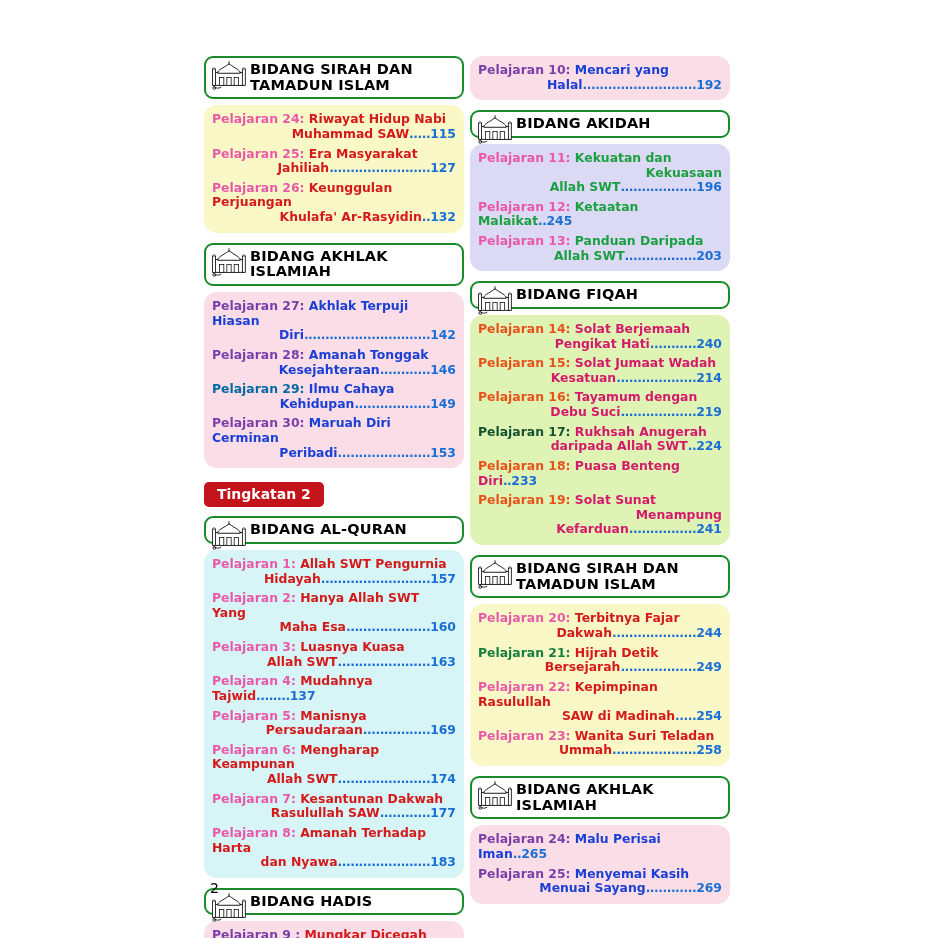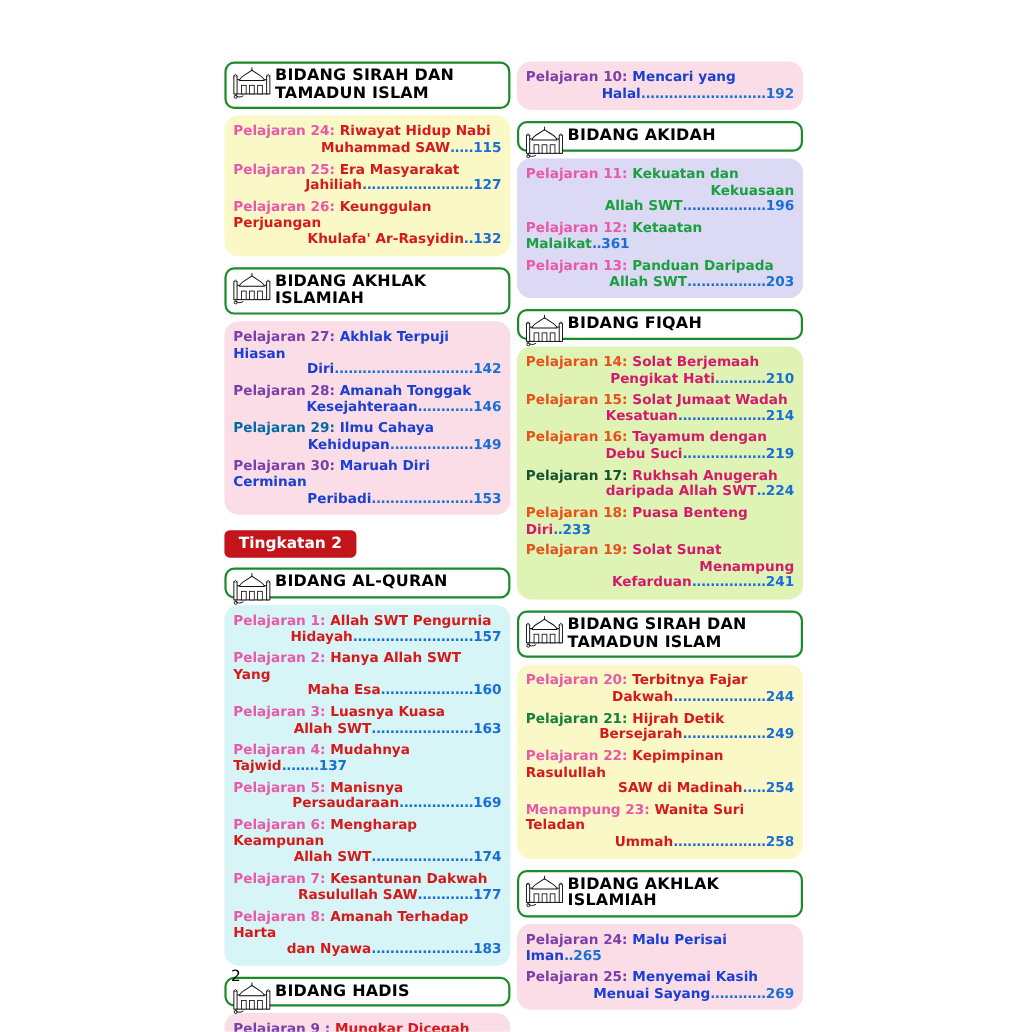--- a/index.html
+++ b/index.html
@@ -237,21 +237,21 @@
               <rect x="11" y="20" width="5" height="9" fill="#ffffff" stroke="#111" stroke-width="0.9"></rect>
               <rect x="19.5" y="20" width="5" height="9" fill="#ffffff" stroke="#111" stroke-width="0.9"></rect>
               <rect x="28" y="20" width="5" height="9" fill="#ffffff" stroke="#111" stroke-width="0.9"></rect>
               <path d="M4 30 q4 4 9 1" fill="none" stroke="#111" stroke-width="1"></path>
               <circle cx="5" cy="32" r="1.6" fill="none" stroke="#111" stroke-width="1"></circle>
             </svg></span>
           <div class="banner-title">BIDANG AKIDAH</div>
         </div>
         <div class="block bg-purple">
           <div class="entry"><span class="lesson-label" style="color:#e85aa8">Pelajaran 11:</span> <span class="lesson-title" style="color:#1aa040">Kekuatan dan</span><span class="line2" style="color:#1aa040">Kekuasaan</span><span class="line2" style="color:#1aa040">Allah SWT<span class="dots" style="color:#1a6fd4">..................</span><span class="pageno" style="color:#1a6fd4">196</span></span></div>
-          <div class="entry"><span class="lesson-label" style="color:#e85aa8">Pelajaran 12:</span> <span class="lesson-title" style="color:#1aa040">Ketaatan Malaikat</span><span class="dots" style="color:#1a6fd4">..</span><span class="pageno" style="color:#1a6fd4">361</span></div>
+          <div class="entry"><span class="lesson-label" style="color:#e85aa8">Pelajaran 12:</span> <span class="lesson-title" style="color:#1aa040">Ketaatan Malaikat</span><span class="dots" style="color:#1a6fd4">..</span><span class="pageno" style="color:#1a6fd4">245</span></div>
           <div class="entry"><span class="lesson-label" style="color:#e85aa8">Pelajaran 13:</span> <span class="lesson-title" style="color:#1aa040">Panduan Daripada</span><span class="line2" style="color:#1aa040">Allah SWT<span class="dots" style="color:#1a6fd4">.................</span><span class="pageno" style="color:#1a6fd4">203</span></span></div>
         </div>
       </div>
       <div>
         <div class="banner">
           <span class="mosque-icon"><svg viewBox="0 0 44 34" width="38" height="30">
               <rect x="5" y="14" width="34" height="15" fill="#ffffff" stroke="#111" stroke-width="1.1"></rect>
               <path d="M22 4 C14 10 9 11 9 15 L35 15 C35 11 30 10 22 4 Z" fill="#ffffff" stroke="#111" stroke-width="1.1"></path>
               <line x1="22" y1="1" x2="22" y2="5" stroke="#111" stroke-width="1"></line>
               <rect x="3" y="10" width="3.4" height="19" fill="#ffffff" stroke="#111" stroke-width="1"></rect>
@@ -260,21 +260,21 @@
               <path d="M37.5 10 q1.7 -3 3.4 0" fill="#ffffff" stroke="#111" stroke-width="1"></path>
               <rect x="11" y="20" width="5" height="9" fill="#ffffff" stroke="#111" stroke-width="0.9"></rect>
               <rect x="19.5" y="20" width="5" height="9" fill="#ffffff" stroke="#111" stroke-width="0.9"></rect>
               <rect x="28" y="20" width="5" height="9" fill="#ffffff" stroke="#111" stroke-width="0.9"></rect>
               <path d="M4 30 q4 4 9 1" fill="none" stroke="#111" stroke-width="1"></path>
               <circle cx="5" cy="32" r="1.6" fill="none" stroke="#111" stroke-width="1"></circle>
             </svg></span>
           <div class="banner-title">BIDANG FIQAH</div>
         </div>
         <div class="block bg-green">
-          <div class="entry"><span class="lesson-label" style="color:#e8521a">Pelajaran 14:</span> <span class="lesson-title" style="color:#d41a6a">Solat Berjemaah</span><span class="line2" style="color:#d41a6a">Pengikat Hati<span class="dots" style="color:#1a6fd4">...........</span><span class="pageno" style="color:#1a6fd4">210</span></span></div>
+          <div class="entry"><span class="lesson-label" style="color:#e8521a">Pelajaran 14:</span> <span class="lesson-title" style="color:#d41a6a">Solat Berjemaah</span><span class="line2" style="color:#d41a6a">Pengikat Hati<span class="dots" style="color:#1a6fd4">...........</span><span class="pageno" style="color:#1a6fd4">240</span></span></div>
           <div class="entry"><span class="lesson-label" style="color:#e8521a">Pelajaran 15:</span> <span class="lesson-title" style="color:#d41a6a">Solat Jumaat Wadah</span><span class="line2" style="color:#d41a6a">Kesatuan<span class="dots" style="color:#1a6fd4">...................</span><span class="pageno" style="color:#1a6fd4">214</span></span></div>
           <div class="entry"><span class="lesson-label" style="color:#e8521a">Pelajaran 16:</span> <span class="lesson-title" style="color:#d41a6a">Tayamum dengan</span><span class="line2" style="color:#d41a6a">Debu Suci<span class="dots" style="color:#1a6fd4">..................</span><span class="pageno" style="color:#1a6fd4">219</span></span></div>
           <div class="entry"><span class="lesson-label" style="color:#14532d">Pelajaran 17:</span> <span class="lesson-title" style="color:#d41a6a">Rukhsah Anugerah</span><span class="line2" style="color:#d41a6a">daripada Allah SWT<span class="dots" style="color:#1a6fd4">..</span><span class="pageno" style="color:#1a6fd4">224</span></span></div>
           <div class="entry"><span class="lesson-label" style="color:#e8521a">Pelajaran 18:</span> <span class="lesson-title" style="color:#d41a6a">Puasa Benteng Diri</span><span class="dots" style="color:#1a6fd4">..</span><span class="pageno" style="color:#1a6fd4">233</span></div>
           <div class="entry"><span class="lesson-label" style="color:#e8521a">Pelajaran 19:</span> <span class="lesson-title" style="color:#d41a6a">Solat Sunat</span><span class="line2" style="color:#d41a6a">Menampung</span><span class="line2" style="color:#d41a6a">Kefarduan<span class="dots" style="color:#1a6fd4">................</span><span class="pageno" style="color:#1a6fd4">241</span></span></div>
         </div>
       </div>
       <div>
         <div class="banner">
           <span class="mosque-icon"><svg viewBox="0 0 44 34" width="38" height="30">
@@ -290,21 +290,21 @@
               <rect x="28" y="20" width="5" height="9" fill="#ffffff" stroke="#111" stroke-width="0.9"></rect>
               <path d="M4 30 q4 4 9 1" fill="none" stroke="#111" stroke-width="1"></path>
               <circle cx="5" cy="32" r="1.6" fill="none" stroke="#111" stroke-width="1"></circle>
             </svg></span>
           <div class="banner-title">BIDANG SIRAH DAN TAMADUN ISLAM</div>
         </div>
         <div class="block bg-yellow">
           <div class="entry"><span class="lesson-label" style="color:#e85aa8">Pelajaran 20:</span> <span class="lesson-title" style="color:#d41a1a">Terbitnya Fajar</span><span class="line2" style="color:#d41a1a">Dakwah<span class="dots" style="color:#1a6fd4">....................</span><span class="pageno" style="color:#1a6fd4">244</span></span></div>
           <div class="entry"><span class="lesson-label" style="color:#15803d">Pelajaran 21:</span> <span class="lesson-title" style="color:#d41a1a">Hijrah Detik</span><span class="line2" style="color:#d41a1a">Bersejarah<span class="dots" style="color:#1a6fd4">..................</span><span class="pageno" style="color:#1a6fd4">249</span></span></div>
           <div class="entry"><span class="lesson-label" style="color:#e85aa8">Pelajaran 22:</span> <span class="lesson-title" style="color:#d41a1a">Kepimpinan Rasulullah</span><span class="line2" style="color:#d41a1a">SAW di Madinah<span class="dots" style="color:#1a6fd4">.....</span><span class="pageno" style="color:#1a6fd4">254</span></span></div>
-          <div class="entry"><span class="lesson-label" style="color:#e85aa8">Menampung 23:</span> <span class="lesson-title" style="color:#d41a1a">Wanita Suri Teladan</span><span class="line2" style="color:#d41a1a">Ummah<span class="dots" style="color:#1a6fd4">....................</span><span class="pageno" style="color:#1a6fd4">258</span></span></div>
+          <div class="entry"><span class="lesson-label" style="color:#e85aa8">Pelajaran 23:</span> <span class="lesson-title" style="color:#d41a1a">Wanita Suri Teladan</span><span class="line2" style="color:#d41a1a">Ummah<span class="dots" style="color:#1a6fd4">....................</span><span class="pageno" style="color:#1a6fd4">258</span></span></div>
         </div>
       </div>
       <div>
         <div class="banner">
           <span class="mosque-icon"><svg viewBox="0 0 44 34" width="38" height="30">
               <rect x="5" y="14" width="34" height="15" fill="#ffffff" stroke="#111" stroke-width="1.1"></rect>
               <path d="M22 4 C14 10 9 11 9 15 L35 15 C35 11 30 10 22 4 Z" fill="#ffffff" stroke="#111" stroke-width="1.1"></path>
               <line x1="22" y1="1" x2="22" y2="5" stroke="#111" stroke-width="1"></line>
               <rect x="3" y="10" width="3.4" height="19" fill="#ffffff" stroke="#111" stroke-width="1"></rect>
               <rect x="37.5" y="10" width="3.4" height="19" fill="#ffffff" stroke="#111" stroke-width="1"></rect>

